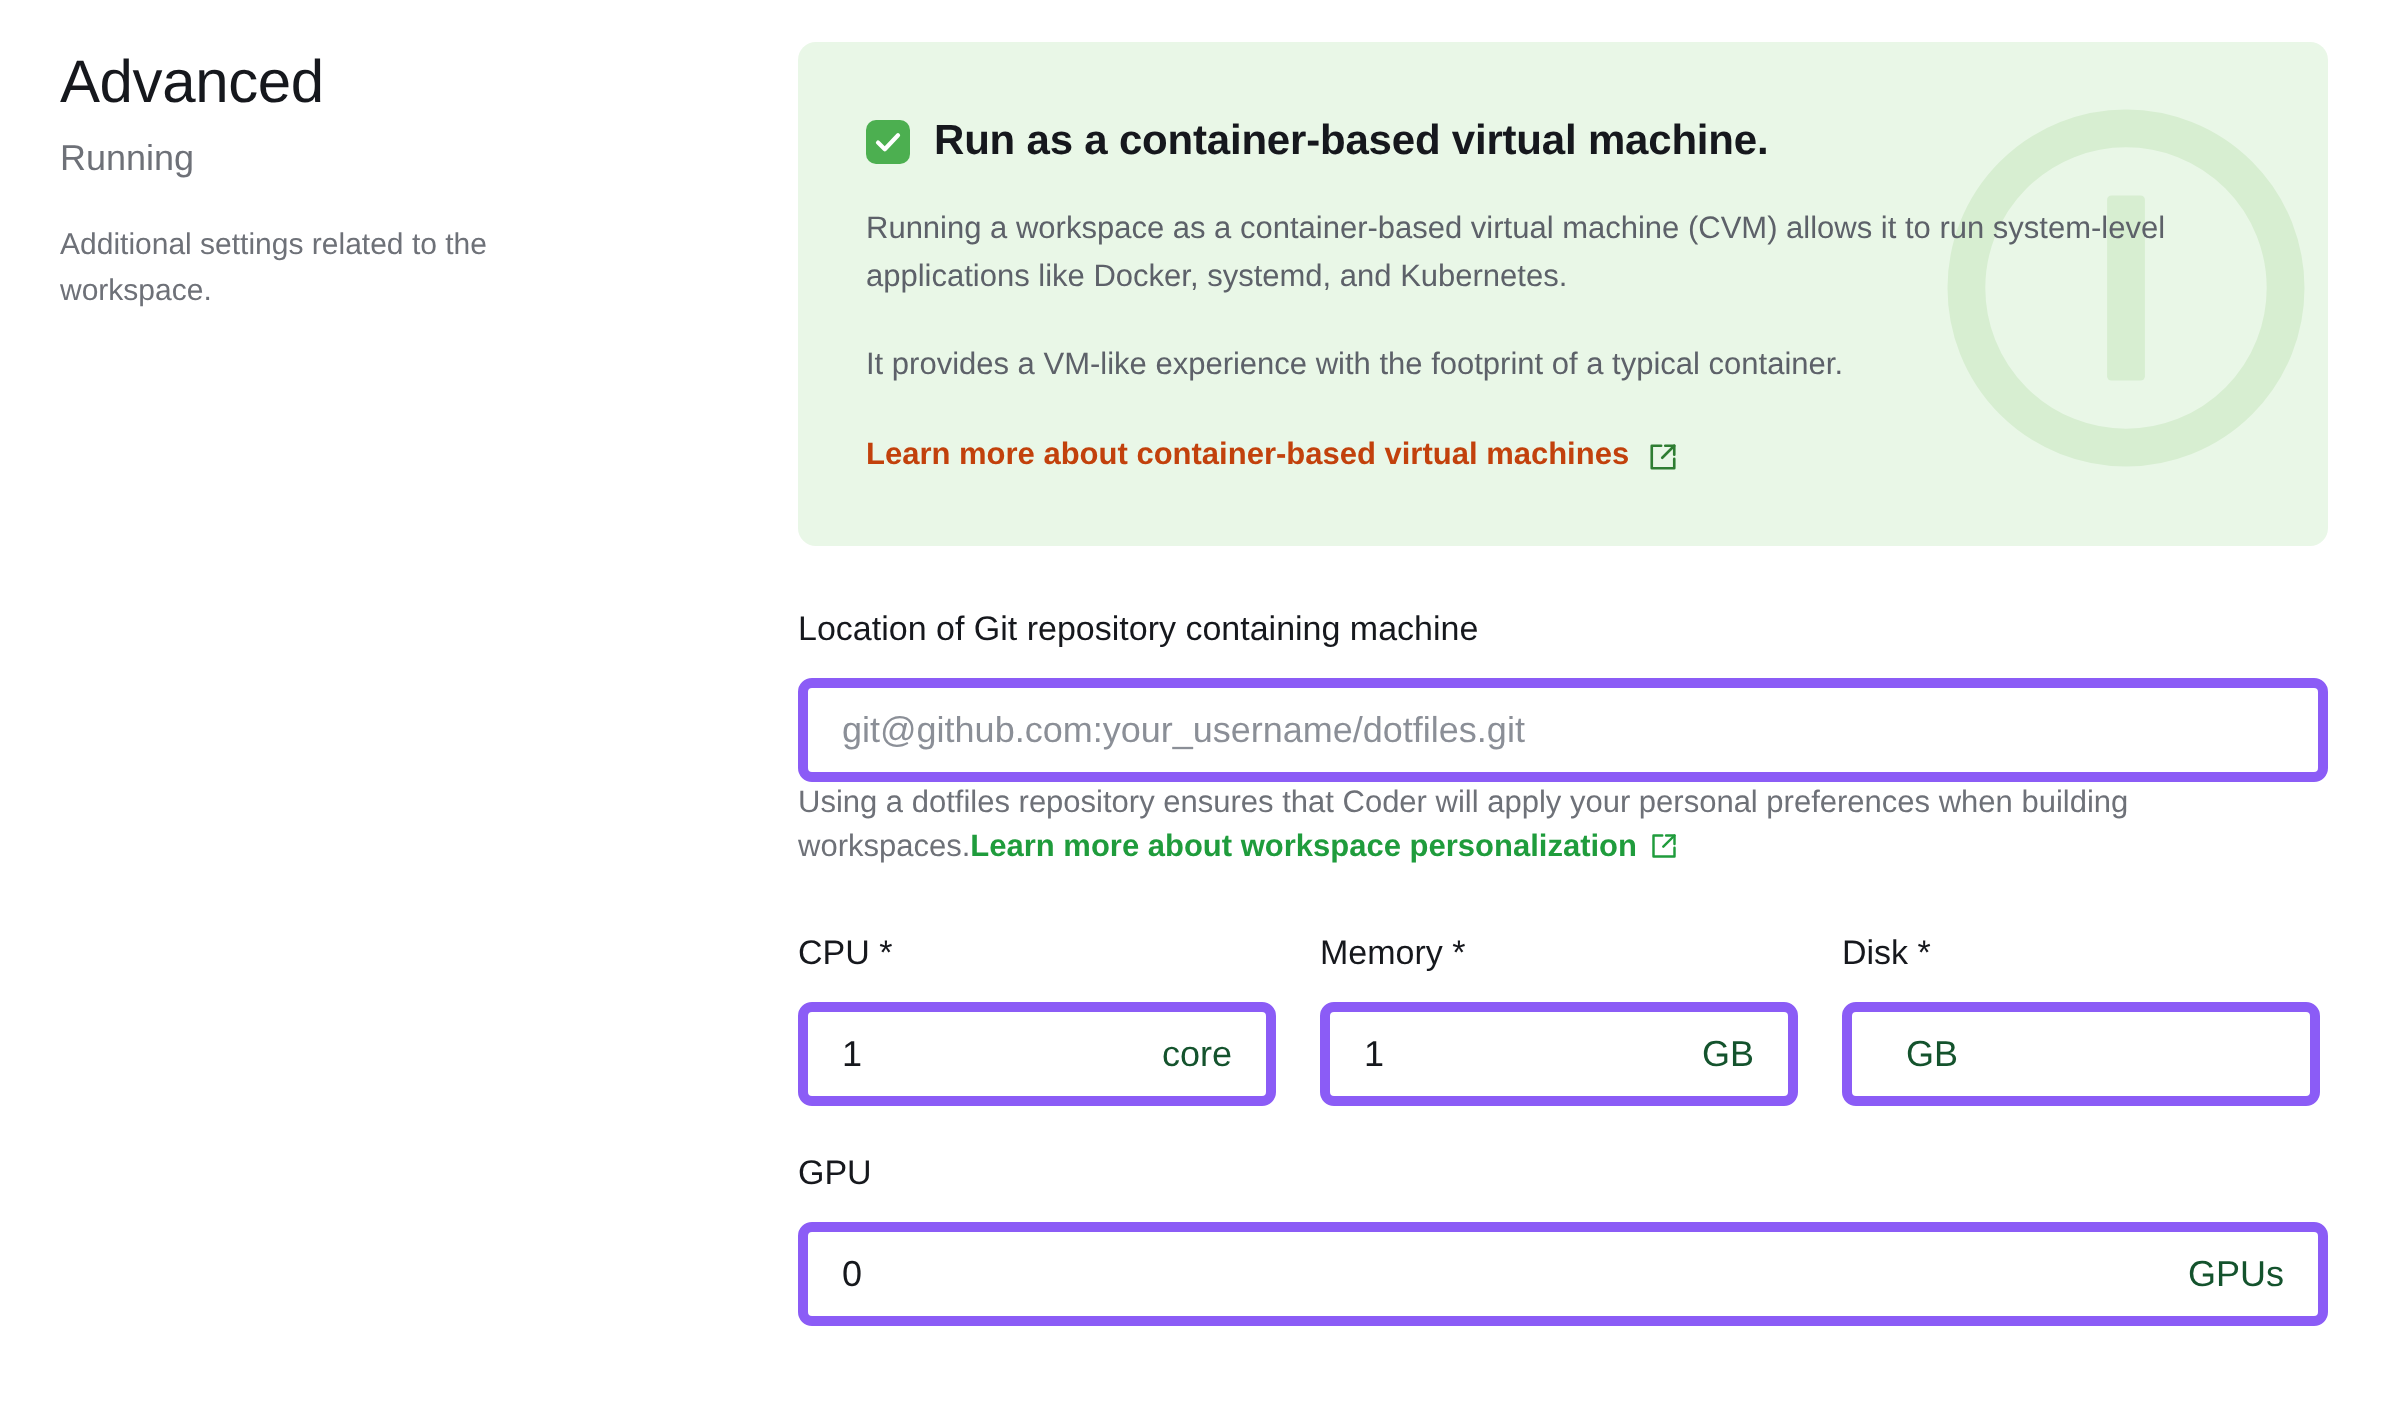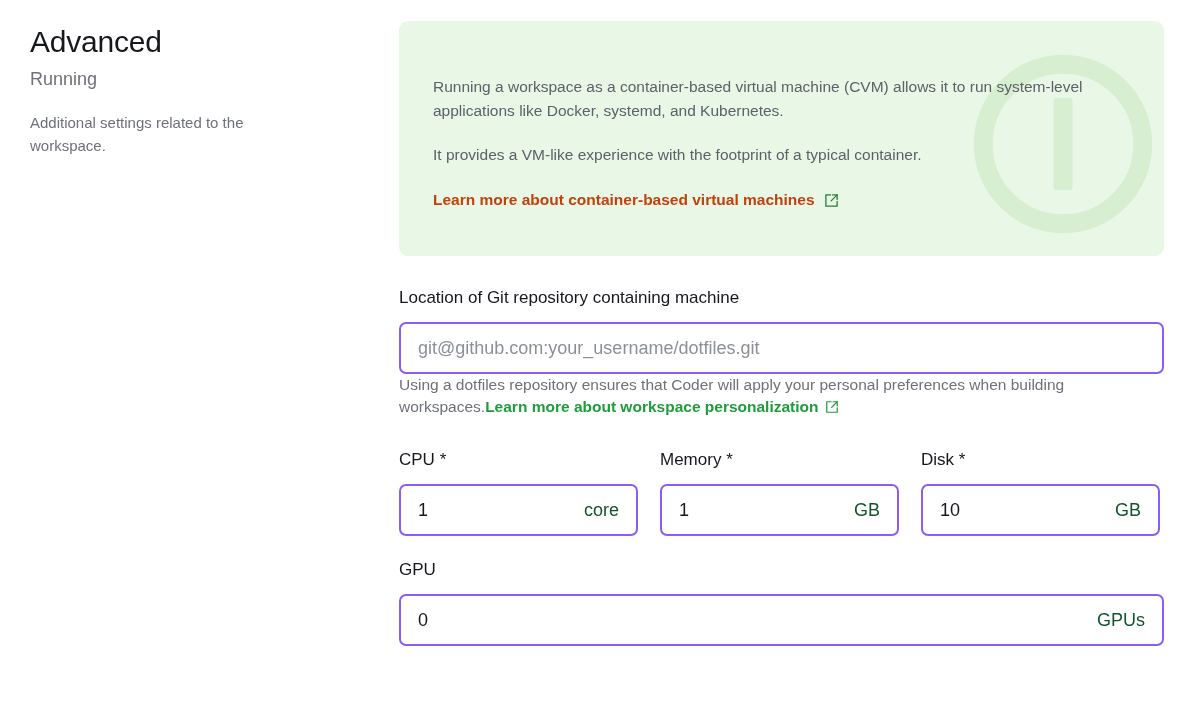--- a/index.html
+++ b/index.html
@@ -152,21 +152,21 @@
     display: block;
   }
 
   .req { color: #16181d; }
 
   .input-wrap {
     position: relative;
     display: flex;
     align-items: center;
     height: 52px;
-    border: 2px solid #8b5cf6;
+    border: 5px solid #8b5cf6;
     border-radius: 7px;
     background: #ffffff;
     padding: 0 17px;
   }
 
   .input-wrap input {
     border: none;
     outline: none;
     background: transparent;
     font-family: "Liberation Sans", sans-serif;
@@ -229,20 +229,28 @@
 
   <div class="form-col">
 
     <div class="alert">
 
       <svg class="alert-watermark" viewBox="0 0 100 100" aria-hidden="true">
         <circle cx="50" cy="50" r="38" fill="none" stroke="#d7eed1" stroke-width="9"></circle>
         <rect x="45.5" y="28" width="9" height="44" rx="1" fill="#d7eed1"></rect>
       </svg>
 
+      <div class="alert-head">
+        <span class="checkbox">
+          <svg width="14" height="14" viewBox="0 0 14 14" aria-hidden="true">
+            <path d="M2 7.3 L5.4 10.6 L12 3.6" fill="none" stroke="#ffffff" stroke-width="2.1" stroke-linecap="round" stroke-linejoin="round"></path>
+          </svg>
+        </span>
+        <span class="alert-title">Run as a container-based virtual machine.</span>
+      </div>
 
       <p class="alert-body">Running a workspace as a container-based virtual machine (CVM) allows it to run system-level applications like Docker, systemd, and Kubernetes.</p>
       <p class="alert-body second">It provides a VM-like experience with the footprint of a typical container.</p>
 
       <span class="alert-link-row">
         <a class="alert-link" href="#">Learn more about container-based virtual machines</a>
         <svg class="ext-icon" width="15" height="15" viewBox="0 0 16 16" aria-hidden="true">
           <path d="M2 2 h5 M2 2 v12 h12 v-5" fill="none" stroke="#2e7d32" stroke-width="1.4" stroke-linecap="round" stroke-linejoin="round"></path>
           <path d="M9.2 2 H14 V6.8" fill="none" stroke="#2e7d32" stroke-width="1.4" stroke-linecap="round" stroke-linejoin="round"></path>
           <path d="M14 2 L7.6 8.4" fill="none" stroke="#2e7d32" stroke-width="1.4" stroke-linecap="round"></path>
@@ -283,21 +291,20 @@
         <div class="input-wrap">
           <input type="text" value="1" style="">
           <span class="adornment">GB</span>
         </div>
       </div>
 
       <div class="res-col">
         <label class="field-label"><span>Disk</span>
           <span class="req">*</span></label>
         <div class="input-wrap">
-          <input type="text" value="10" style="">
           <span class="adornment">GB</span>
         </div>
       </div>
     </div>
 
     <div class="gpu-field">
       <label class="field-label">GPU</label>
       <div class="input-wrap">
         <input type="text" value="0" style="">
         <span class="adornment">GPUs</span>

